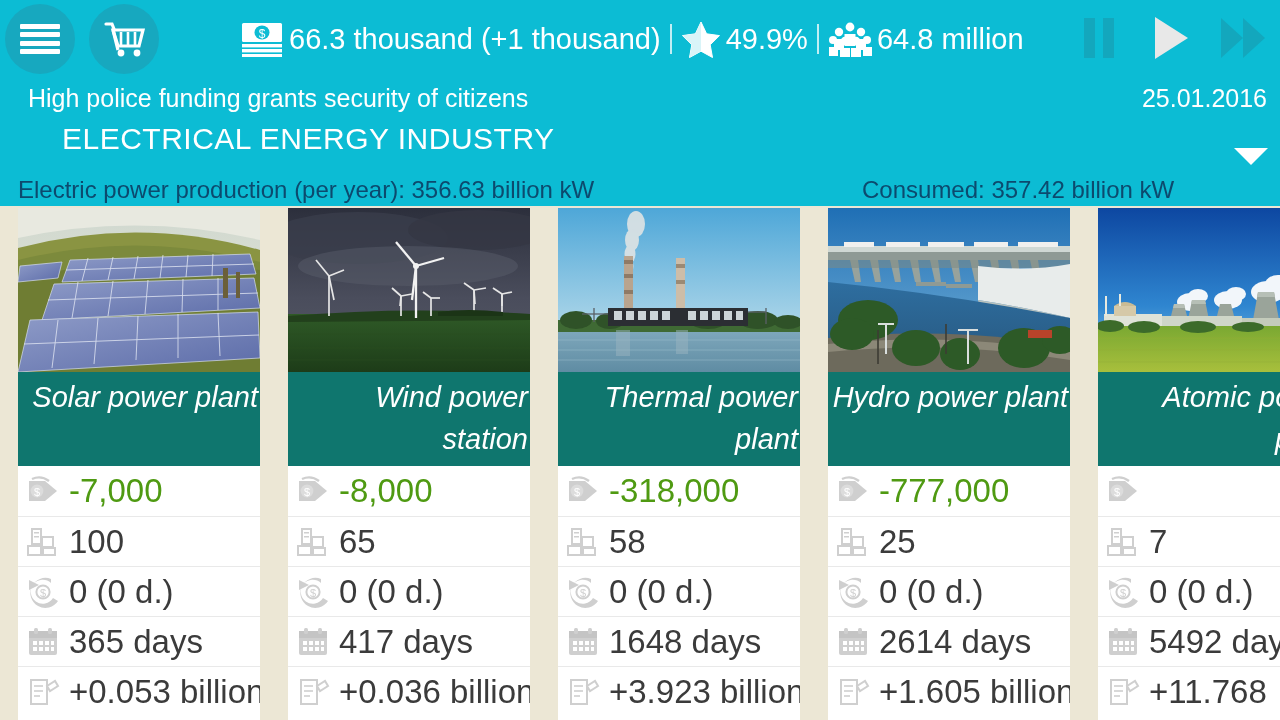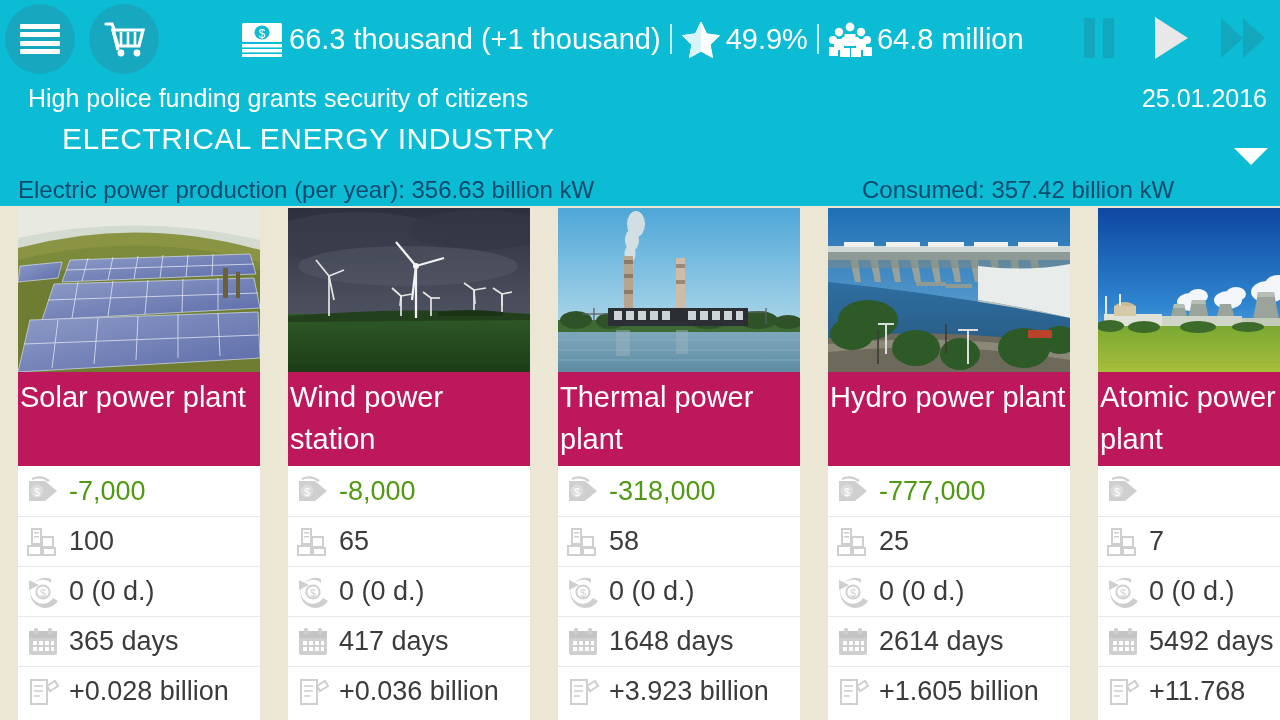--- a/index.html
+++ b/index.html
@@ -99,39 +99,40 @@
     width: 242px;
     background: #fff;
     flex: 0 0 242px;
     position: relative;
     overflow: hidden;
   }
 
   .thumb { position: relative; width: 242px; height: 164px; overflow: hidden; }
 
   .card-title {
-    background: #be185d;
+    background: #0f766e;
     color: #fff;
-    text-align: left;
+    text-align: right;
     font-size: 29px;
     line-height: 42px;
     padding: 4px 2px 6px;
     min-height: 94px;
+    font-style: italic;
   }
 
   .rows { background: #fff; }
   .row {
     display: flex; align-items: center;
     height: 50px;
     border-top: 1px solid #e9e9e9;
     padding-left: 5px;
   }
   .row:first-child { border-top: none; }
   .row .ico { flex: 0 0 40px; height: 38px; display: flex; align-items: center; justify-content: center; margin-right: 6px; }
-  .row .txt { font-size: 27px; color: #3b3b3b; white-space: nowrap; text-align: center; }
+  .row .txt { font-size: 33px; color: #3b3b3b; white-space: nowrap; text-align: center; }
   .row .txt.green { color: #4f9a12; }
 
   svg { display: block; }
 </style>
 </head>
 <body>
 
 <div id="app">
 
   <div class="topbar">
@@ -361,21 +362,21 @@
             <svg width="36" height="32" viewBox="0 0 36 32">
               <path d="M6 4 h16 v24 H6 z" fill="none" stroke="#cfcfcf" stroke-width="2"></path>
               <path d="M22 10 l8 -5 3 5 -8 5 z" fill="none" stroke="#cfcfcf" stroke-width="2"></path>
               <g stroke="#cfcfcf" stroke-width="1.6">
                   <path d="M9 10 h9"></path>
                   <path d="M9 15 h9"></path>
                   <path d="M9 20 h6"></path>
                 </g>
             </svg>
           </span>
-          <span class="txt">+0.028 billion</span>
+          <span class="txt">+0.053 billion</span>
         </div>
       </div>
     </div>
 
     <div class="card">
       <div class="thumb">
         <svg width="242" height="164" viewBox="0 0 242 164" preserveAspectRatio="none">
           <defs>
             <linearGradient id="w1sky" x1="0" y1="0" x2="0" y2="1">
               <stop offset="0" stop-color="#2c2f3c"></stop>

